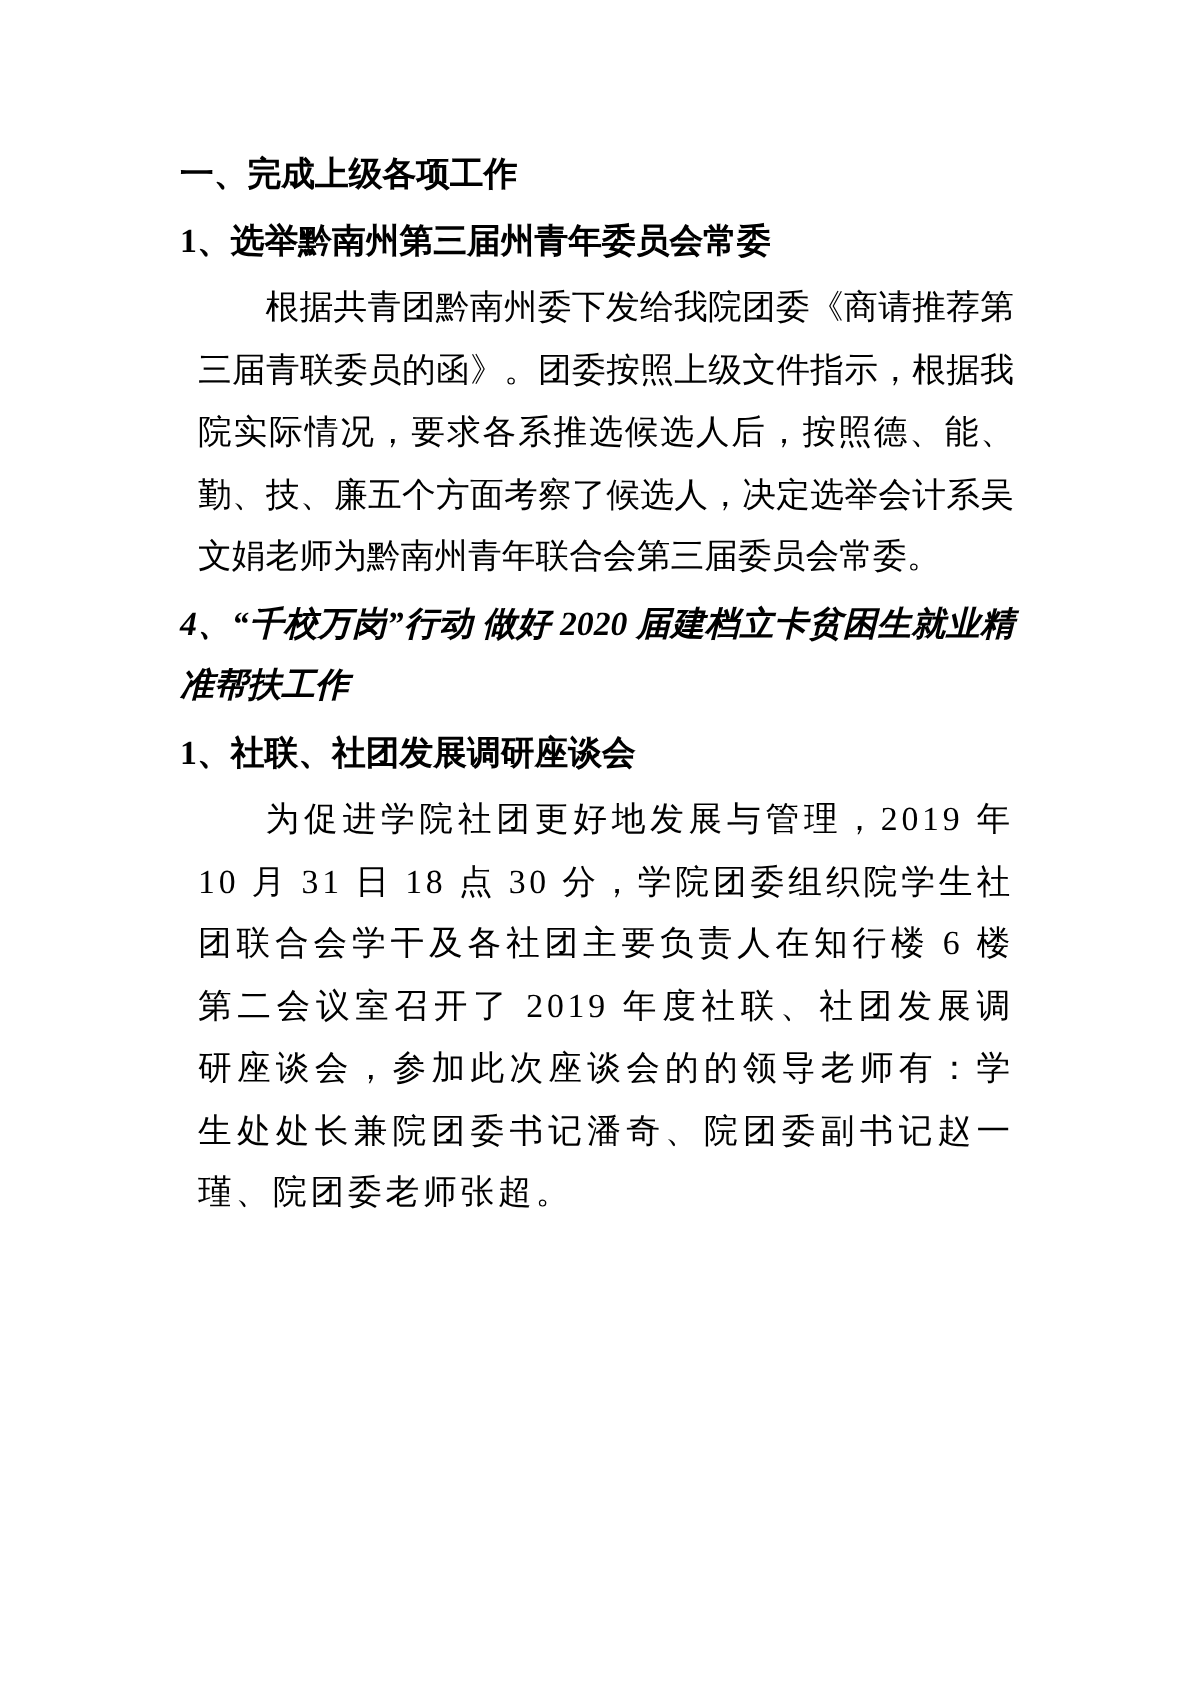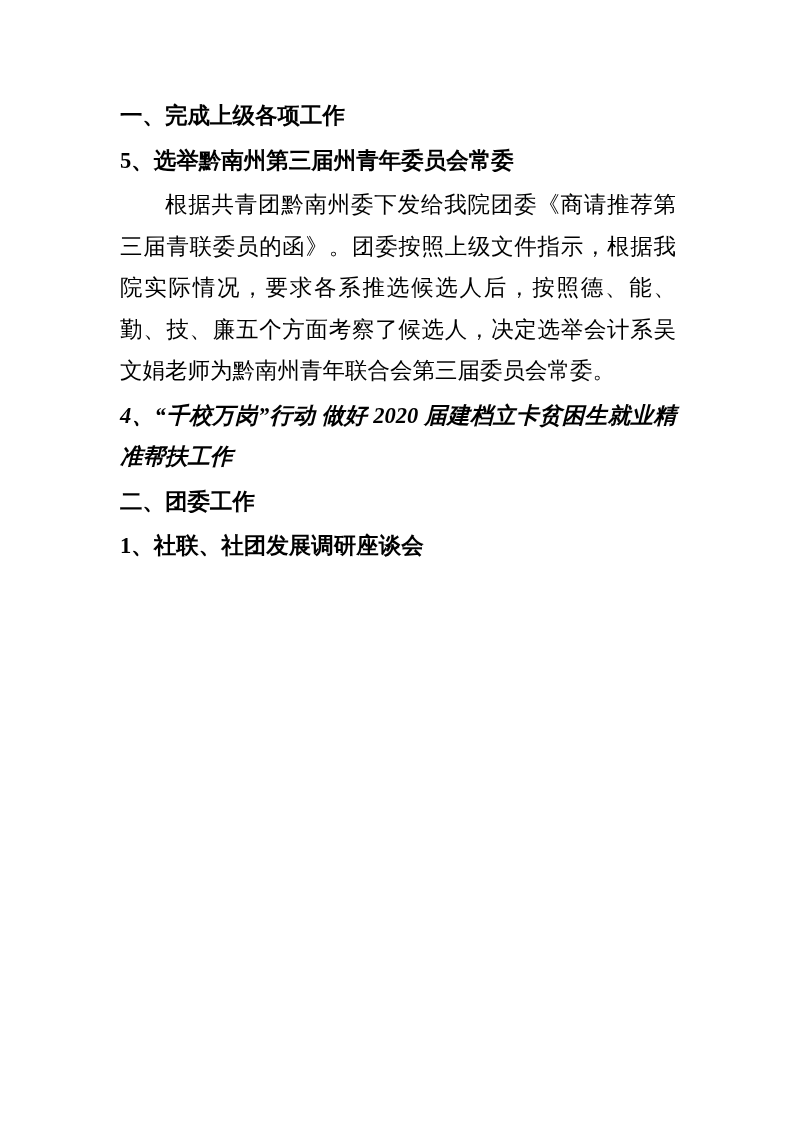--- a/index.html
+++ b/index.html
@@ -27,41 +27,41 @@
     text-indent: 0;
   }
   .h-italic {
     font-style: italic;
     text-align: justify;
   }
   .para {
     font-size: 22.5px;
     font-weight: normal;
     line-height: 41.5px;
-    margin: 3px 0 0 0;
+    margin: 3px 0 0 12px;
     text-indent: 2em;
     text-align: justify;
     word-break: break-all;
   }
   .para.wide {
     letter-spacing: 2.5px;
   }
 </style>
 </head>
 <body>
 
 <div class="page">
 
   <div class="h-major">一、完成上级各项工作</div>
 
-  <div class="h-minor">5、选举黔南州第三届州青年委员会常委</div>
+  <div class="h-minor">1、选举黔南州第三届州青年委员会常委</div>
 
   <div class="para">根据共青团黔南州委下发给我院团委《商请推荐第三届青联委员的函》。团委按照上级文件指示，根据我院实际情况，要求各系推选候选人后，按照德、能、勤、技、廉五个方面考察了候选人，决定选举会计系吴文娟老师为黔南州青年联合会第三届委员会常委。</div>
 
   <div class="h-minor h-italic">4、“千校万岗”行动 做好 2020 届建档立卡贫困生就业精准帮扶工作</div>
 
 
-  <div class="h-major">二、团委工作</div>
 
   <div class="h-minor">1、社联、社团发展调研座谈会</div>
 
+  <div class="para wide">为促进学院社团更好地发展与管理，2019 年 10 月 31 日 18 点 30 分，学院团委组织院学生社团联合会学干及各社团主要负责人在知行楼 6 楼第二会议室召开了 2019 年度社联、社团发展调研座谈会，参加此次座谈会的的领导老师有：学生处处长兼院团委书记潘奇、院团委副书记赵一瑾、院团委老师张超。</div>
 
 </div>
 
 </body></html>

